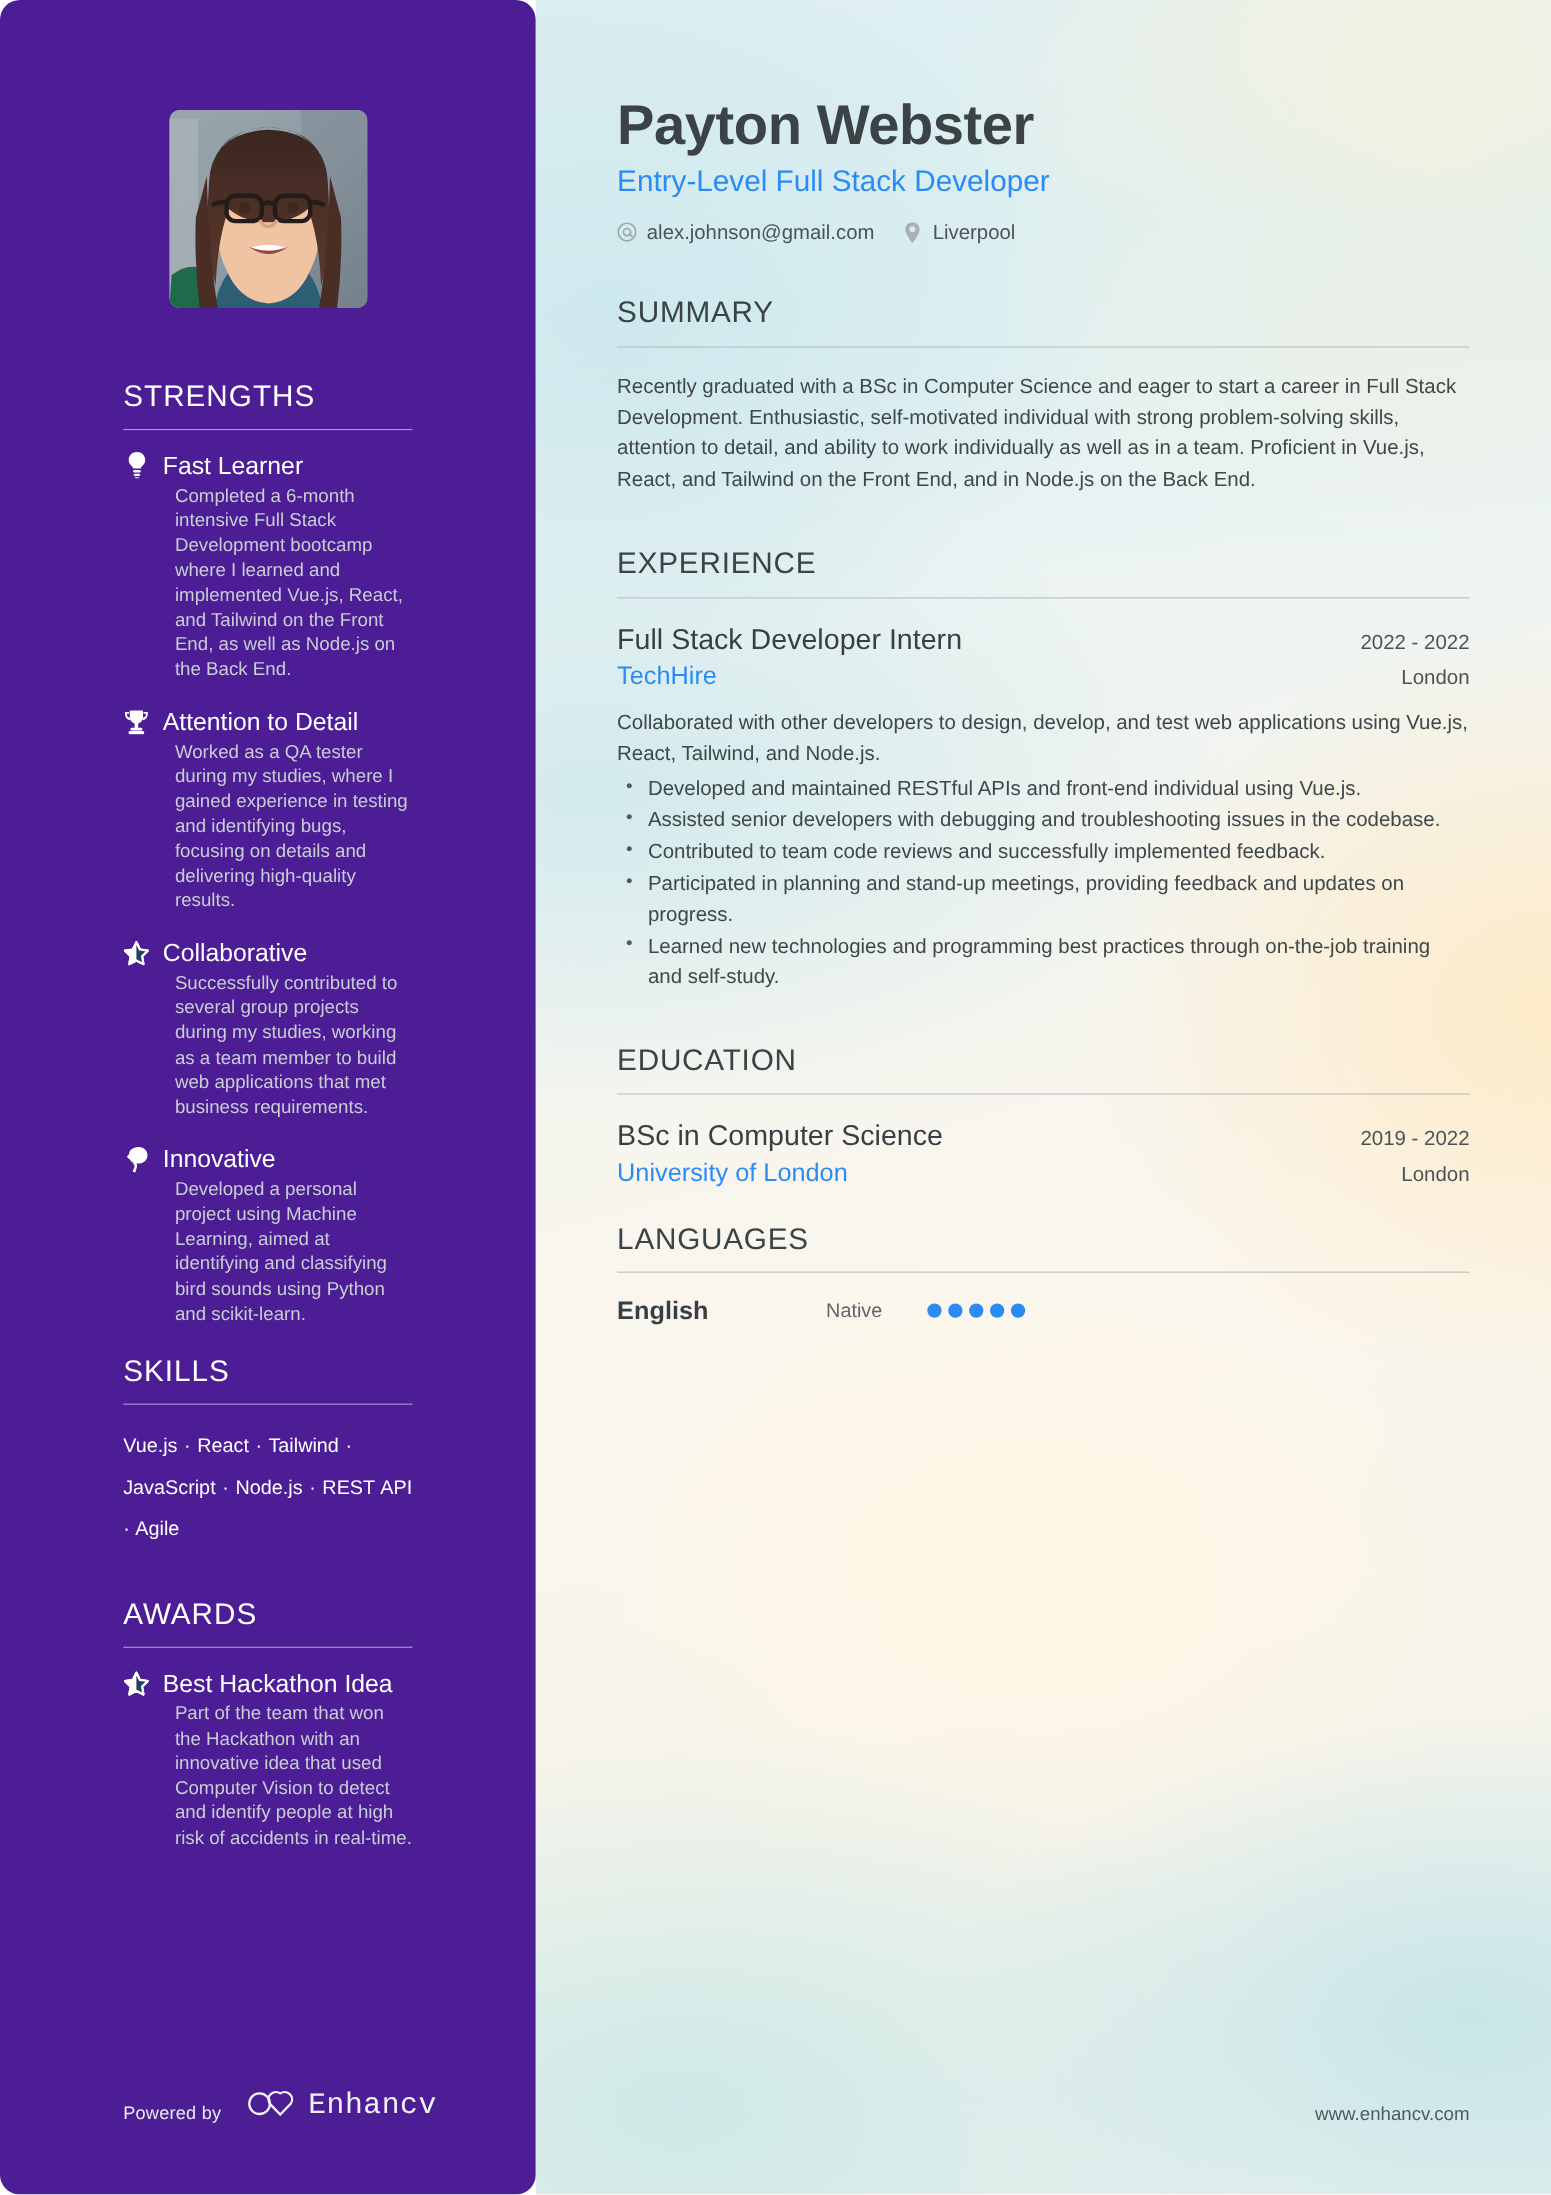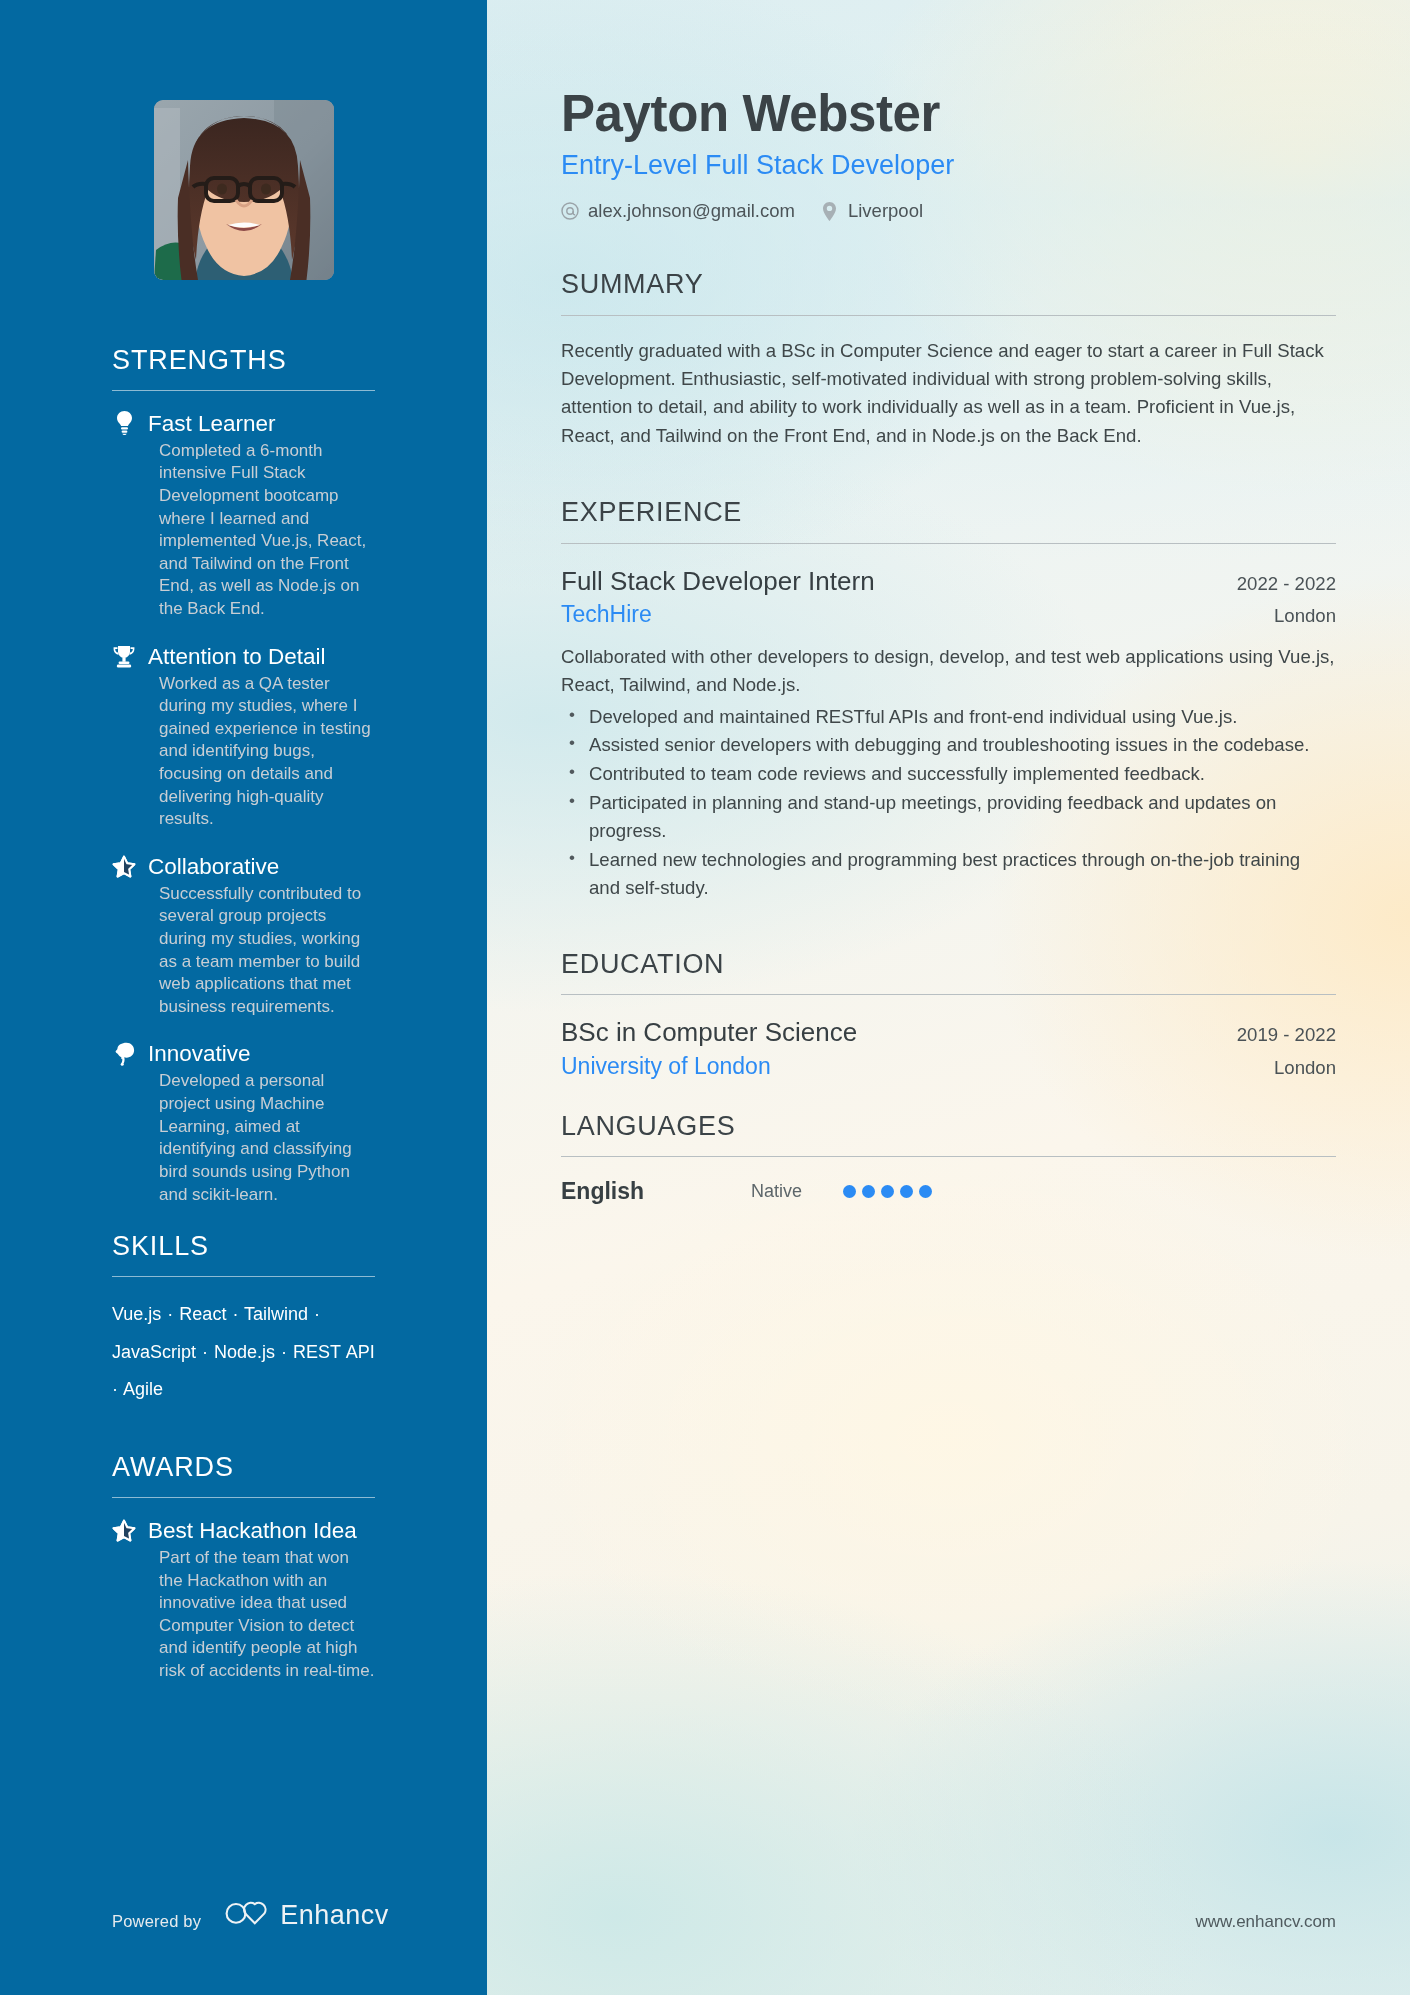--- a/index.html
+++ b/index.html
@@ -17,25 +17,26 @@
     height: 1995px;
     display: flex;
     overflow: hidden;
   }
 
   
   .sidebar {
     position: relative;
     width: 487px;
     flex: 0 0 487px;
-    background: #0369a1;
+    background: #4c1d95;
     padding: 0 0 0 0;
     color: #ffffff;
     display: flex;
     flex-direction: column;
+    border-radius: 18px;
   }
 
   .photo-wrap {
     margin: 100px auto 0 auto;
     width: 180px;
     height: 180px;
   }
   .photo {
     width: 180px;
     height: 180px;
@@ -115,20 +116,21 @@
   }
   .powered-by {
     font-size: 16.5px;
     color: #e7ebee;
     letter-spacing: 0.2px;
   }
   .enhancv-logo {
     display: flex;
     align-items: center;
     gap: 11px;
+    font-family: Liberation Mono, monospace;
   }
   .enhancv-word {
     font-size: 27px;
     color: #eef2f5;
     letter-spacing: 0.5px;
     font-weight: 400;
   }
 
   
   .main {

